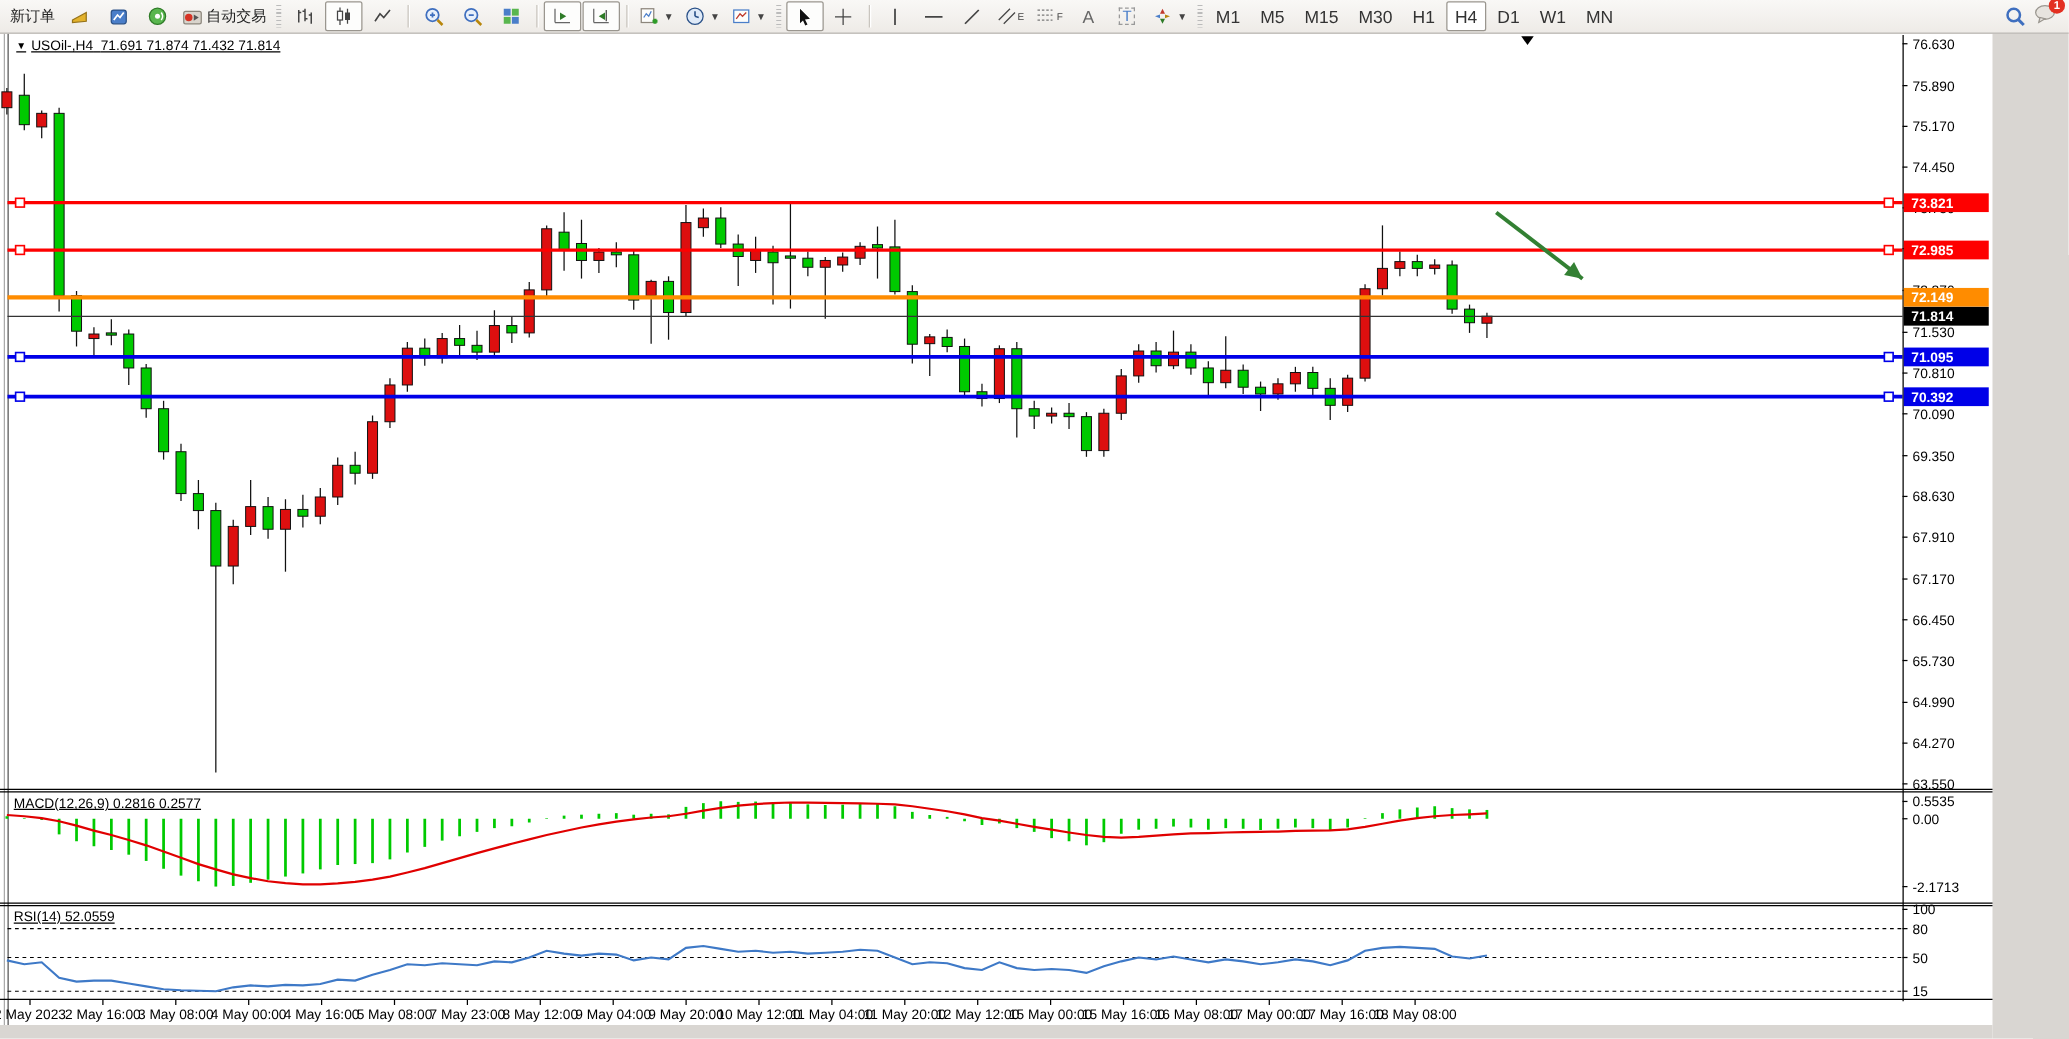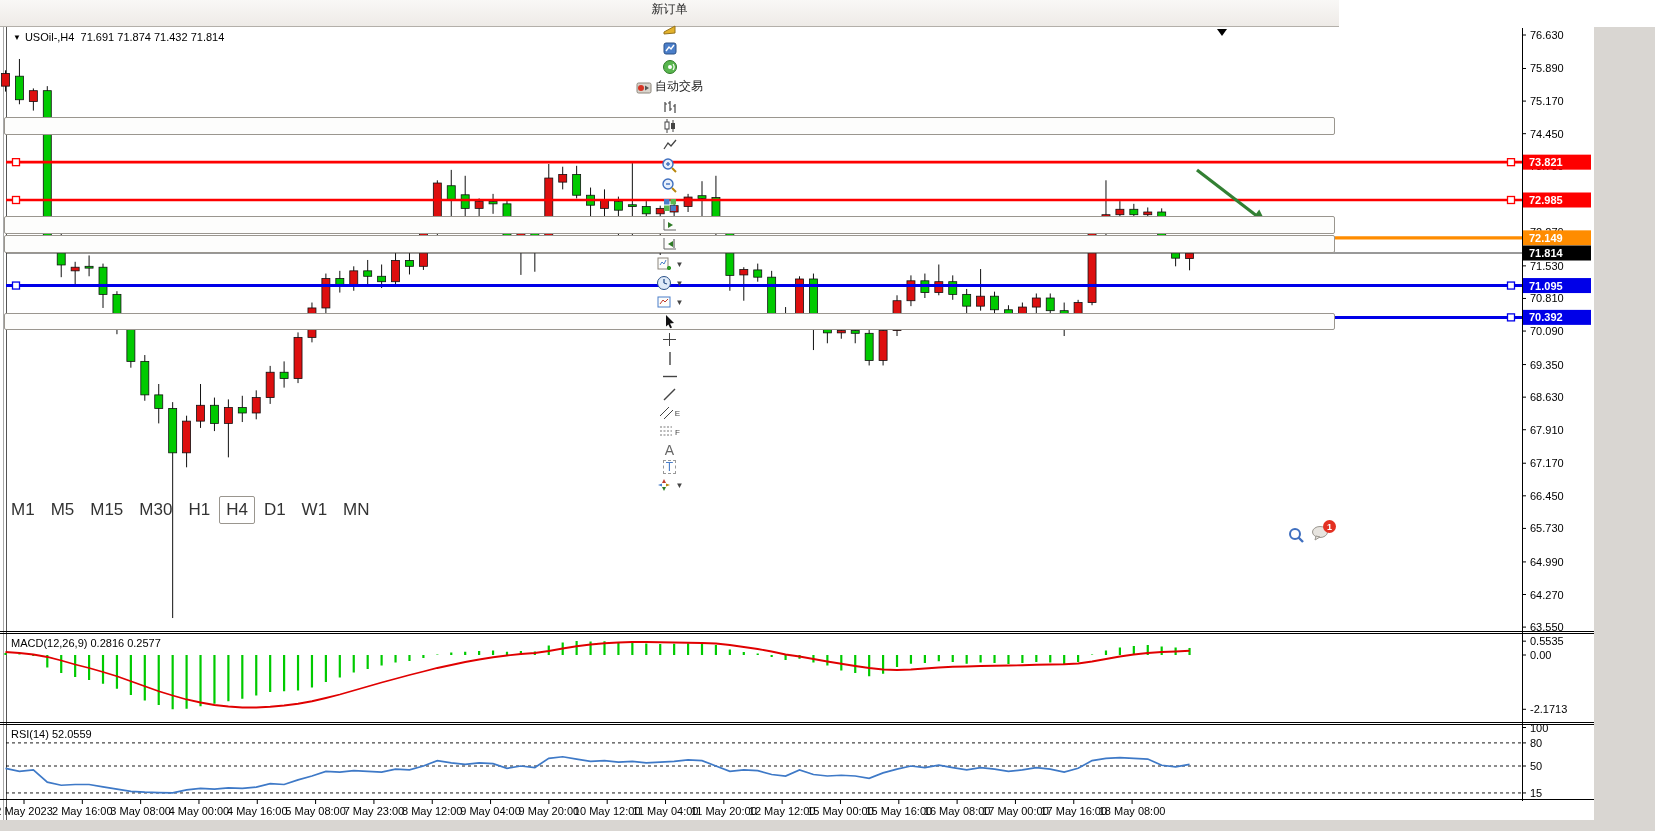--- a/index.html
+++ b/index.html
@@ -1,37 +1,37 @@
 <!DOCTYPE html>
 <html><head>
 <meta charset="utf-8">
 <style>
   html,body{margin:0;padding:0;background:#fff;}
   body{width:1655px;height:831px;position:relative;overflow:hidden;
        font-family:"Liberation Sans","DejaVu Sans",sans-serif;}
   
-  #toolbar{position:absolute;left:0;top:0;width:1339px;height:27px;box-sizing:border-box;
+  #toolbar{position:absolute;left:0;top:0;width:1655px;height:27px;box-sizing:border-box;
     background:linear-gradient(#f9f8f6,#eeebe7);border-bottom:1px solid #b3afa9;
-    display:flex;padding:0 4px;gap:1px;z-index:10;flex-direction:column;}
+    display:flex;align-items:center;padding:0 4px;gap:1px;z-index:10;}
   .tb-btn{height:22px;min-width:22px;display:flex;align-items:center;justify-content:center;
     padding:0 3px;border:1px solid transparent;border-radius:2px;font-size:12px;color:#222;gap:3px;}
   .tb-btn.pressed{border:1px solid #9a968f;background:#fdfdfc;}
   .tb-sep{width:1px;height:18px;background:#c9c5bf;margin:0 4px;box-shadow:1px 0 0 #fff;}
   .tb-grip{width:4px;height:18px;margin:0 3px;
     background:repeating-linear-gradient(#bbb 0 1px,transparent 1px 3px);}
   .caret{font-size:8px;color:#444;margin-left:1px;}
-  .tf{font-size:17px;color:#333;padding:3px 6px;border:1px solid transparent;border-radius:2px;}
+  .tf{font-size:14px;color:#333;padding:3px 6px;border:1px solid transparent;border-radius:2px;}
   .tf.active{background:#fff;border:1px solid #9a968f;}
   #tb-right{margin-left:auto;display:flex;align-items:center;gap:6px;padding-right:6px;}
   .badge{position:absolute;top:-5px;right:-7px;background:#e33022;color:#fff;border-radius:50%;
     width:13px;height:13px;font-size:9px;display:flex;align-items:center;justify-content:center;font-weight:bold;}
   .bubble-wrap{position:relative;}
   .glyph{font-size:13px;line-height:1;}
   
-  .pane-title{position:absolute;font-size:11px;color:#000;z-index:5;white-space:pre;}
+  .pane-title{position:absolute;font-size:11px;color:#000;z-index:5;white-space:pre;text-decoration:underline;}
   #chart-title{left:13px;top:31px;}
   #macd-title{left:11px;top:637px;}
   #rsi-title{left:11px;top:728px;text-align:center;}
   .tri{font-size:8px;vertical-align:1px;margin-right:4px;color:#000;}
   #chart-svg{position:absolute;left:0;top:0;z-index:1;}
 </style>
 </head>
 <body>
 
 <div id="toolbar">

